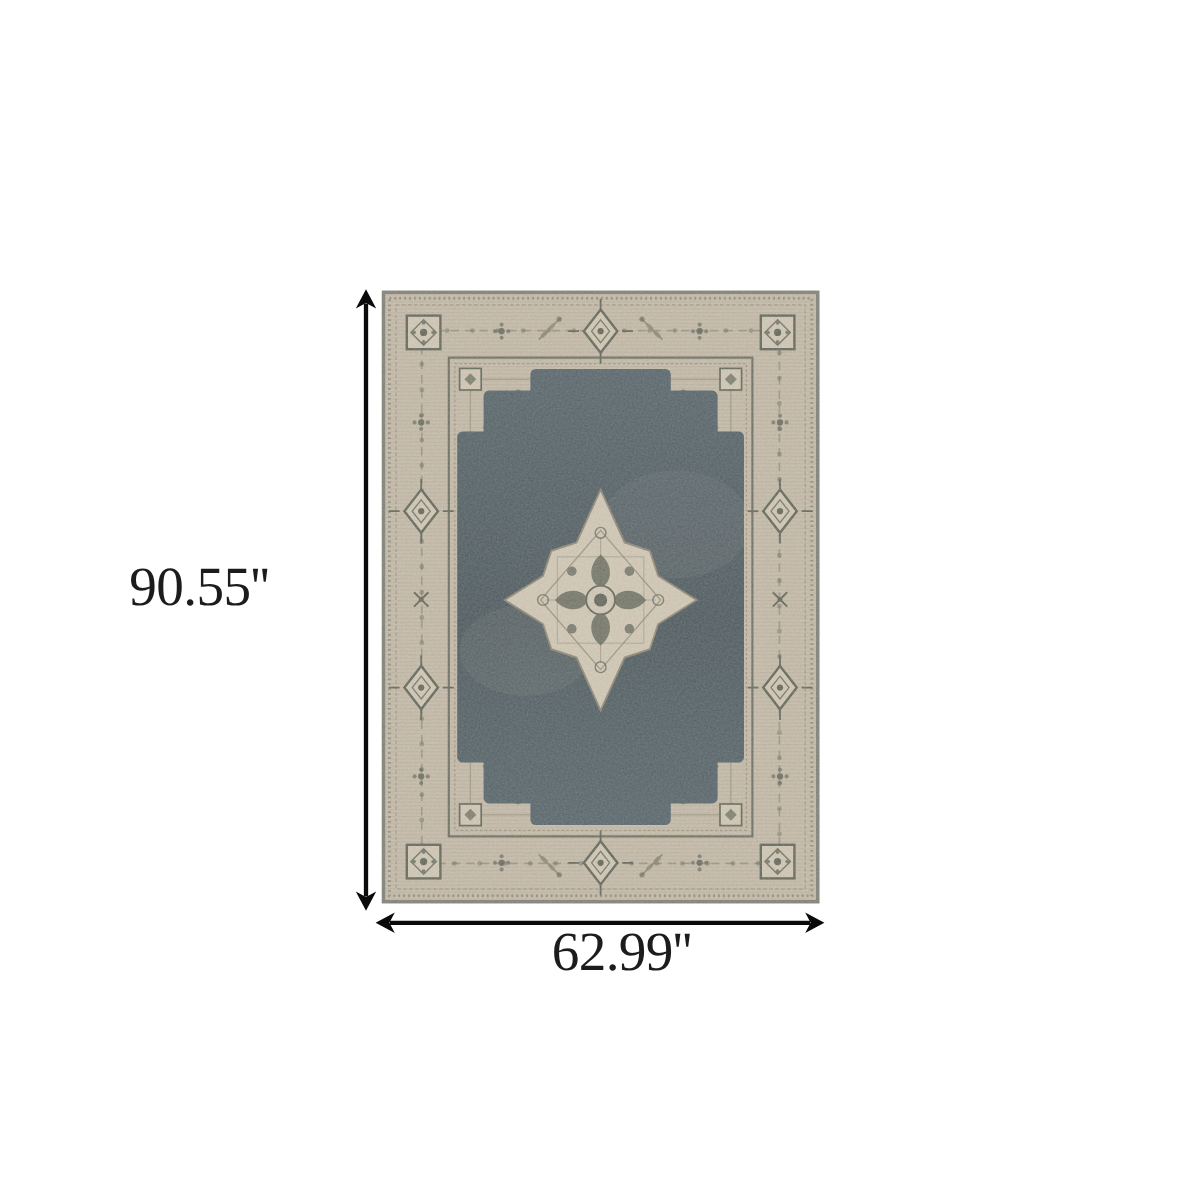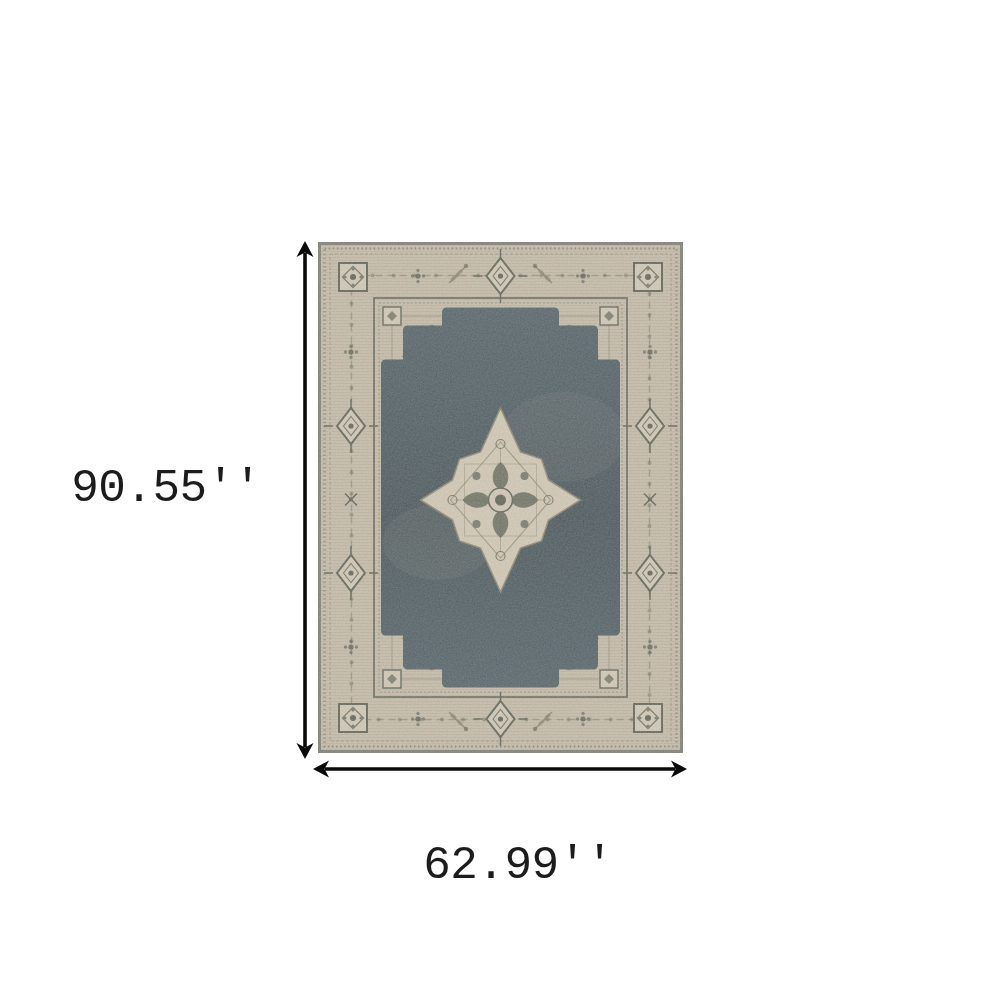--- a/index.html
+++ b/index.html
@@ -1,29 +1,29 @@
 <!DOCTYPE html>
 <html style="--page_bg: #ffffff; --arrow: #0a0a0a; --label: #1c1c1c; --field: #506068; --field_deep: #44525a; --beige_base: #c8bdab; --beige_light: #d4cab8; --motif_dark: #5d6156; --motif_mid: #8b8472; --edge: #73766f;"><head>
 <meta charset="utf-8">
 <style>
   html,body{margin:0;padding:0;background:#ffffff;}
   .stage{
     position:relative;width:1000px;height:1000px;background:var(--page_bg,#ffffff);
-    overflow:hidden;font-family:Liberation Mono, monospace;
+    overflow:hidden;font-family:Liberation Serif, serif;
   }
   .rug-svg{position:absolute;left:318px;top:242px;width:365px;height:511px;}
   .v-arrow-svg{position:absolute;left:288px;top:240px;width:34px;height:522px;}
   .h-arrow-svg{position:absolute;left:300px;top:753px;width:392px;height:32px;}
   .dim-label{
     position:absolute;transform:translate(-50%,-50%);
     font-size:46px;line-height:1;color:var(--label,#1c1c1c);white-space:nowrap;
     letter-spacing:-0.5px;
   }
   .dim-label.height{left:166px;top:489px;}
-  .dim-label.width{left:518px;top:866px;}
+  .dim-label.width{left:518px;top:793px;}
 
   
   .arrow-line{stroke:var(--arrow,#0a0a0a);stroke-width:3.6;}
   .arrow-head{fill:var(--arrow,#0a0a0a);}
 
   
   .f-base{fill:var(--beige_base,#c8bdab);}
   .f-beigeL{fill:var(--beige_light,#d4cab8);}
   .f-dark{fill:var(--motif_dark,#5d6156);}
   .f-mid{fill:var(--motif_mid,#8b8472);}

